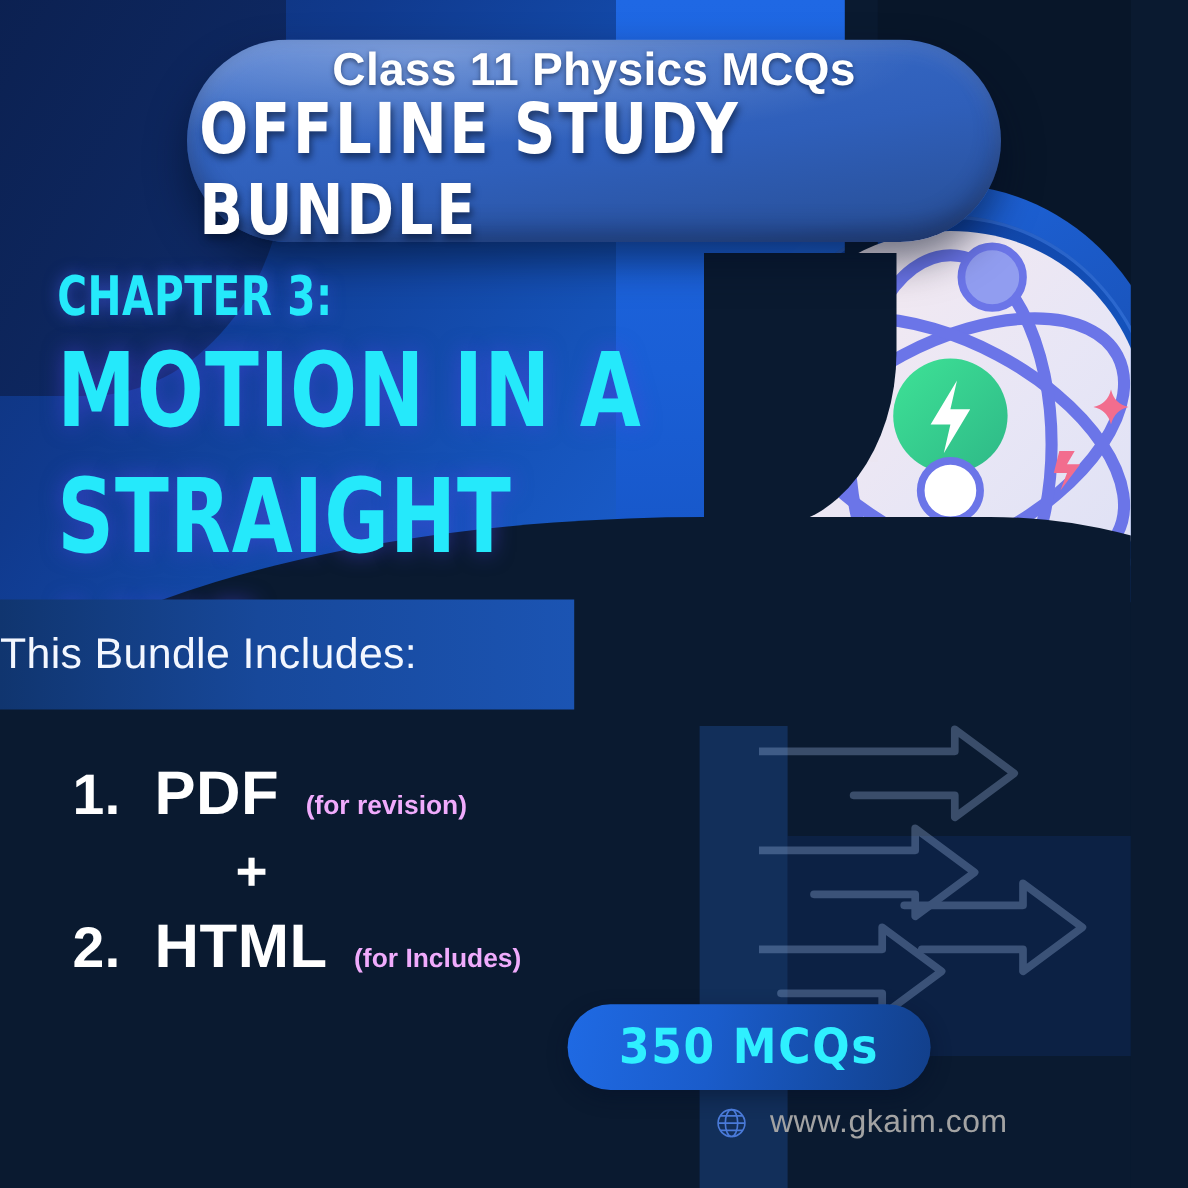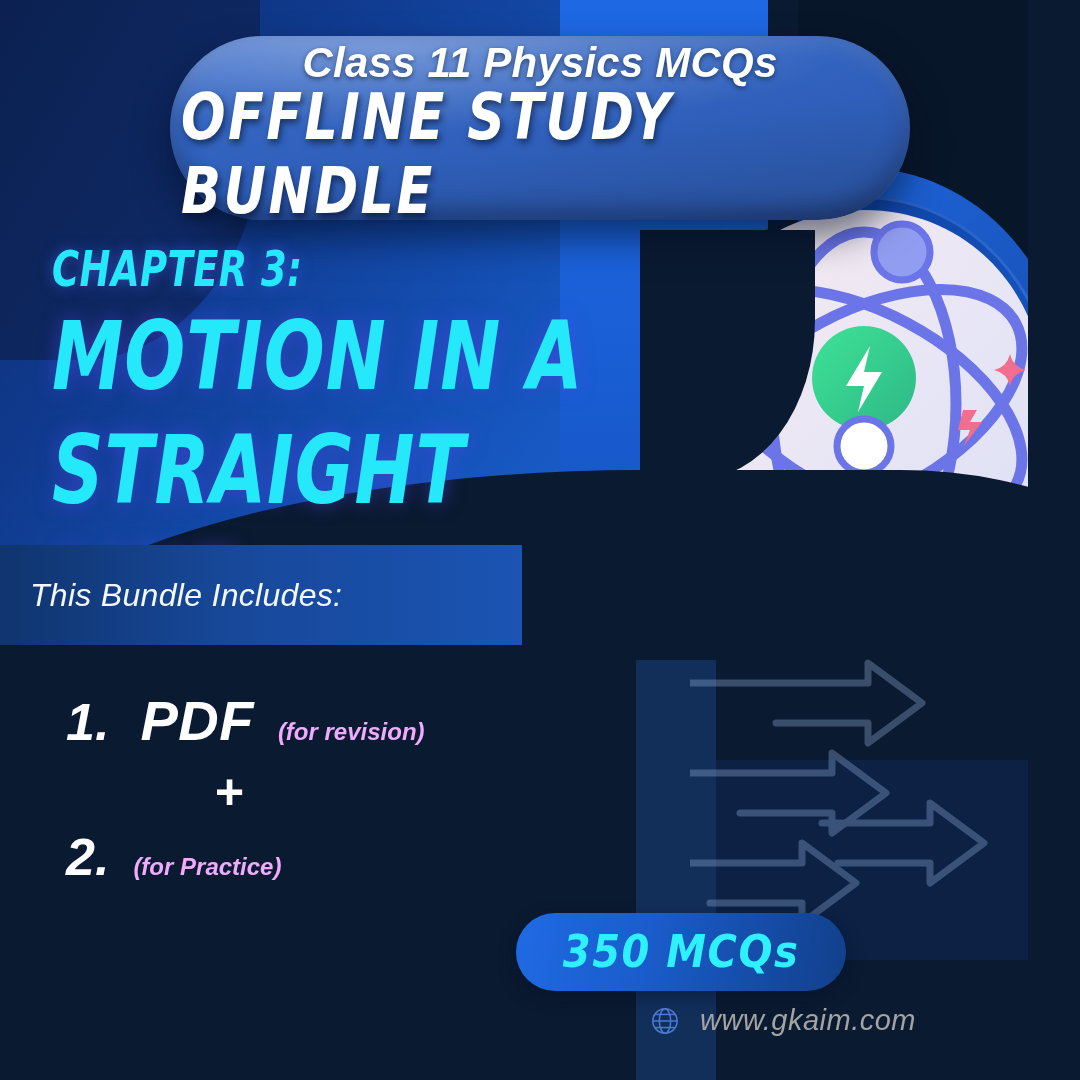--- a/index.html
+++ b/index.html
@@ -1,18 +1,18 @@
 <!DOCTYPE html>
 <html><head>
 <meta charset="utf-8">
 <style>
   html,body{margin:0;padding:0;background:#0a1a30;}
   body{width:1080px;height:1080px;overflow:hidden;font-family:"Liberation Sans",sans-serif;}
 
-  #poster{position:relative;width:1028px;height:1080px;overflow:hidden;background:#0a1a30;font-style:italic;}
+  #poster{position:relative;width:1028px;height:1080px;overflow:hidden;background:#0a1a30;}
 
   
   .bg-base{position:absolute;inset:0;background:#0a1a30;}
 
   
   .bg-upper{
     position:absolute;left:-40px;top:-60px;width:880px;height:760px;
     background:linear-gradient(125deg,#0e2a66 0%,#103a8e 30%,#1552b8 58%,#1d63d6 82%,#1f6ae0 100%);
     border-bottom-right-radius:620px 460px;
     border-bottom-left-radius:60px 40px;
@@ -114,21 +114,21 @@
     text-shadow:0 0 18px rgba(80,70,230,.55);
   }
 
   
   .bundle-banner{
     position:absolute;left:0;top:545px;width:522px;height:100px;
     background:linear-gradient(90deg,#10356f 0%,#17489a 45%,#1b54b3 100%);
     display:flex;align-items:center;
   }
   .bundle-banner-text{
-    color:#f3f7ff;font-size:32px;font-weight:400;margin-left:30px;
+    color:#f3f7ff;font-size:39px;font-weight:400;
     font-family:"Liberation Sans",sans-serif;letter-spacing:.3px;
   }
 
   
   .list{position:absolute;left:66px;top:688px;width:620px;}
   .list-row{display:flex;align-items:baseline;}
   .row-num{color:#ffffff;font-size:52px;font-weight:700;font-family:"Liberation Sans",sans-serif;}
   .row-name{color:#ffffff;font-size:56px;font-weight:700;margin-left:31px;font-family:"Liberation Sans",sans-serif;letter-spacing:.5px;}
   .row-note{color:#f0abfc;font-size:24px;font-weight:700;margin-left:24px;font-family:"Liberation Sans",sans-serif;}
   .plus{color:#ffffff;font-size:50px;font-weight:700;text-align:left;margin:10px 0 6px 148px;font-family:"Liberation Sans",sans-serif;}
@@ -248,21 +248,22 @@
 
   <div class="list">
     <div class="list-row">
       <span class="row-num">1.</span>
       <span class="row-name">PDF</span>
       <span class="row-note">(for revision)</span>
     </div>
     <div class="plus">+</div>
     <div class="list-row">
       <span class="row-num">2.</span>
-      <span class="row-note">(for Practice)</span>
+      <span class="row-name">HTML</span>
+      <span class="row-note">(for Includes)</span>
     </div>
   </div>
 
   <div class="mcq-pill">
     <span class="mcq-text">350 MCQs</span>
   </div>
 
   <div class="footer">
     <svg class="globe" viewBox="0 0 32 32">
       <g fill="none" stroke="#4a7ad8" stroke-width="1.6">

